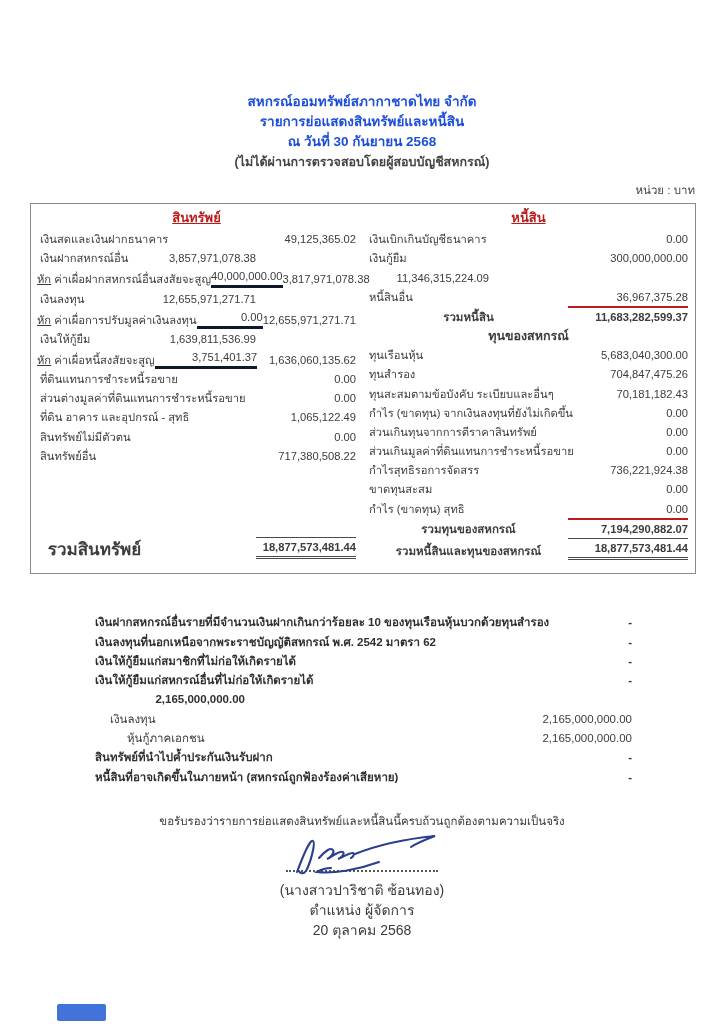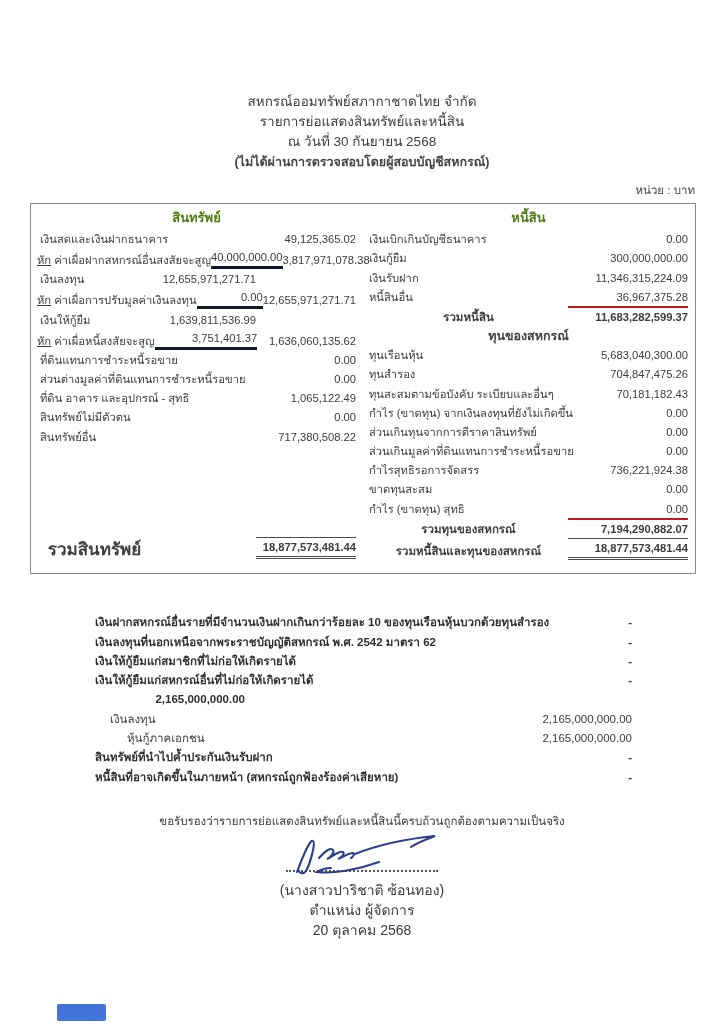--- a/index.html
+++ b/index.html
@@ -3,30 +3,30 @@
 <meta charset="utf-8">
 <style>
   * { margin:0; padding:0; box-sizing:border-box; }
   html,body { background:#ffffff; }
   body {
     width:724px; height:1024px; position:relative;
     font-family:"Liberation Sans","DejaVu Sans",sans-serif;
     color:#3c3c3c; overflow:hidden;
   }
   .doc-header { position:absolute; top:92px; left:0; right:0; text-align:center; }
-  .doc-header .t { font-size:13.5px; font-weight:normal; line-height:20px; color:#404040; }
+  .doc-header .t { font-size:13.5px; font-weight:bold; line-height:20px; color:#1d4ed8; }
   .doc-header .t-sub { font-size:12.5px; font-weight:bold; line-height:20px; color:#444; }
   .unit { position:absolute; top:181px; right:29px; font-size:11.5px; color:#444; }
 
   .bs-table {
     position:absolute; left:30px; top:203px; width:666px; height:371px;
     border:1px solid #8a8a8a; display:flex;
   }
   .col { width:50%; display:flex; flex-direction:column; padding:3px 7px 14px 6px; }
-  .col-h { text-align:center; font-weight:bold; font-size:13px; line-height:22px; color:#4d7c0f; }
+  .col-h { text-align:center; font-weight:bold; font-size:13px; line-height:22px; color:#b91c1c;text-decoration:underline; }
 
   .arow, .lrow, .trow { display:flex; align-items:flex-end; min-height:19.2px; font-size:11.2px; line-height:18px; white-space:nowrap; }
   .arow .lbl { flex:1; text-align:left; }
   .arow .pfx { text-decoration:underline; margin-right:3px; }
   .arow .sub { width:104px; text-align:right; }
   .arow .main { width:100px; text-align:right; }
   .arow.subline .sub { border-bottom:3px solid #0f172a; }
 
   .trow { margin-top:auto; font-weight:bold; }
   .trow .tlbl { flex:1; text-align:center; font-size:17px; }
@@ -77,20 +77,25 @@
 
   <div class="col assets">
     <div class="col-h">สินทรัพย์</div>
     <div>
 
     <div class="arow">
           <span class="lbl"><u class="pfx"></u><span>เงินสดและเงินฝากธนาคาร</span></span>
           <span class="sub"></span>
           <span class="main">49,125,365.02</span>
         </div>
+        <div class="arow">
+          <span class="lbl"><u class="pfx"></u><span>เงินฝากสหกรณ์อื่น</span></span>
+          <span class="sub">3,857,971,078.38</span>
+          <span class="main"></span>
+        </div>
         <div class="arow subline">
           <span class="lbl"><u class="pfx">หัก</u><span>ค่าเผื่อฝากสหกรณ์อื่นสงสัยจะสูญ</span></span>
           <span class="sub">40,000,000.00</span>
           <span class="main">3,817,971,078.38</span>
         </div>
         <div class="arow">
           <span class="lbl"><u class="pfx"></u><span>เงินลงทุน</span></span>
           <span class="sub">12,655,971,271.71</span>
           <span class="main"></span>
         </div>
@@ -148,21 +153,20 @@
 
     <div class="lrow">
           <span class="lbl">เงินเบิกเกินบัญชีธนาคาร</span>
           <span class="amt">0.00</span>
         </div>
         <div class="lrow">
           <span class="lbl">เงินกู้ยืม</span>
           <span class="amt">300,000,000.00</span>
         </div>
         <div class="lrow">
-          <span class="lbl">เงินรับฝาก</span>
           <span class="amt">11,346,315,224.09</span>
         </div>
         <div class="lrow">
           <span class="lbl">หนี้สินอื่น</span>
           <span class="amt">36,967,375.28</span>
         </div>
         <div class="lrow total">
           <span class="lbl">รวมหนี้สิน</span>
           <span class="amt">11,683,282,599.37</span>
         </div>

